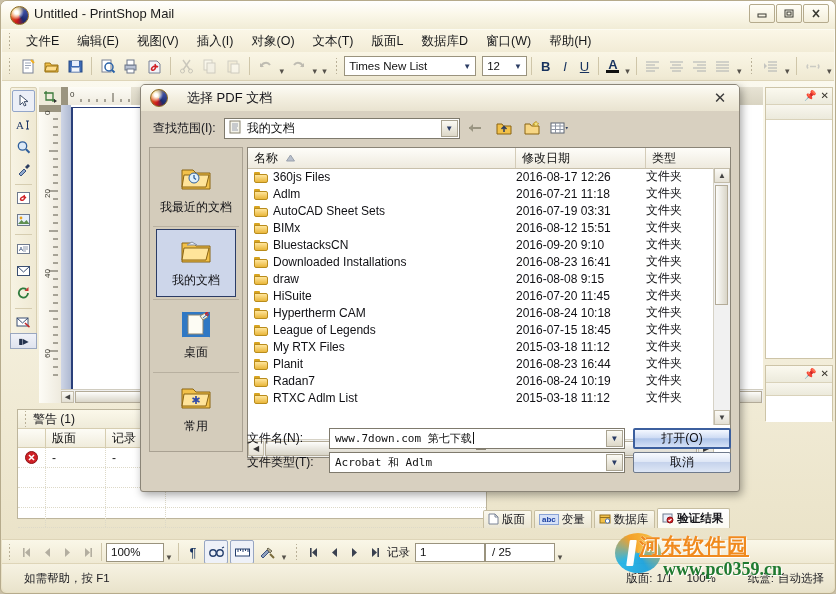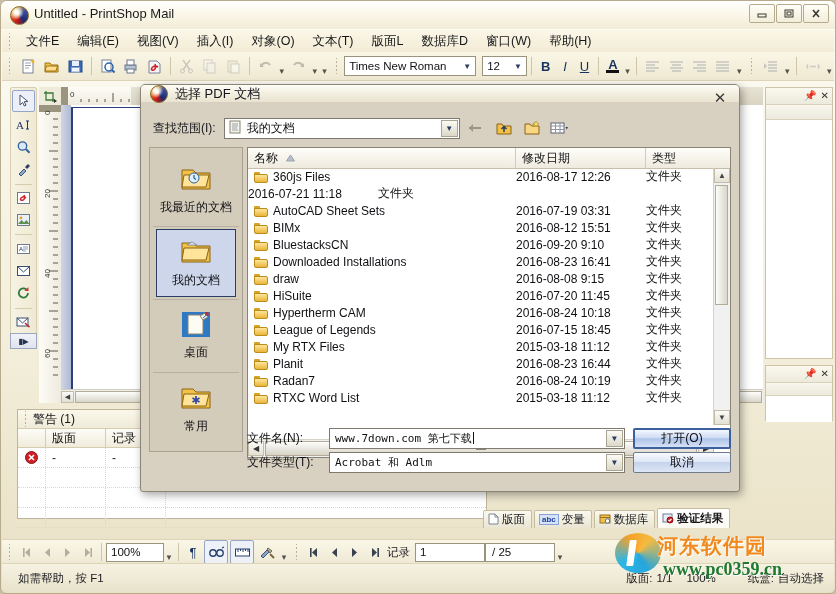--- a/index.html
+++ b/index.html
@@ -174,35 +174,35 @@
     border-top:1px solid #ded5b8;border-radius:0 0 6px 6px;
     display:flex;align-items:center;font-size:11.5px;color:#1b1b20;
   }
 
   
   #watermark{position:absolute;right:4px;bottom:4px;width:216px;height:58px;pointer-events:none;}
   #wm-logo{position:absolute;left:0;top:2px;width:46px;height:40px;border-radius:50%;
     background:conic-gradient(from 150deg,#15a0dd 0deg,#1bb2e8 90deg,#f59b1c 180deg,#f7b731 250deg,#15a0dd 360deg);
     opacity:.92;}
   #wm-logo:after{content:"";position:absolute;left:13px;top:7px;width:7px;height:26px;background:#fff;transform:skewX(-8deg);border-radius:1px;}
-  #wm-cn{position:absolute;left:42px;top:1px;font-size:21px;font-weight:bold;color:#f08a1e;letter-spacing:1px;
-    text-shadow:0 0 1px #fff,1px 1px 0 #fff;font-family:"DejaVu Sans",sans-serif;white-space:nowrap;}
+  #wm-cn{position:absolute;left:24px;top:1px;font-size:21px;font-weight:bold;color:#f08a1e;letter-spacing:1px;
+    text-shadow:0 0 1px #fff,1px 1px 0 #fff;font-family:"DejaVu Sans",sans-serif;white-space:nowrap;text-decoration:underline;}
   #wm-url{position:absolute;left:48px;top:28px;font-size:18px;font-weight:bold;color:#1f7a30;
     font-family:"Liberation Serif",serif;text-shadow:1px 1px 0 #fff;white-space:nowrap;}
 
   
   #file-dialog{
     position:absolute;left:139px;top:83px;width:600px;height:408px;
     background:#d8d0c0;border:1px solid #8b8578;border-radius:5px 5px 3px 3px;
     box-shadow:2px 3px 9px rgba(0,0,0,.35);box-sizing:border-box;
   }
   #fd-title{
-    height:17px;border-radius:4px 4px 0 0;
+    height:26px;border-radius:4px 4px 0 0;
     background:linear-gradient(180deg,#fdfcf6 0%,#f3efe0 50%,#e9e3d0 100%);
-    display:flex;align-items:center;position:relative;
+    display:flex;align-items:center;position:relative;gap:12px;
   }
   #fd-icon{
     margin-left:9px;width:16px;height:16px;border-radius:50%;
     background:
       radial-gradient(circle at 32% 32%, #fff 0%, #fff 10%, rgba(255,255,255,0) 45%),
       conic-gradient(from 200deg,#c4161c 0deg,#e8641c 70deg,#f2c230 120deg,#3b4ea0 210deg,#1b2a6b 300deg,#c4161c 360deg);
     border:1px solid #8b6a25;
   }
   #fd-title-text{margin-left:7px;font-size:13px;color:#14141a;}
   #fd-close{position:absolute;right:10px;top:4px;width:18px;height:18px;display:flex;align-items:center;justify-content:center;color:#3a3a3a;font-size:15px;}
@@ -390,21 +390,21 @@
     <div class="tb-btn">
       <svg width="17" height="17" opacity=".45">
           <path d="M13 9a5 5 0 0 0-9-2" stroke="#7d7d7d" stroke-width="2" fill="none"></path>
           <path d="M14 5v4h-4" fill="#7d7d7d"></path>
         </svg>
     </div>
     <div class="tb-overflow">▾</div>
     <div class="tb-overflow">▾</div>
     <div class="grip"></div>
     <div class="fontbox">
-      <span>Times New Roman</span>
+      <span>Times New List</span>
       <span class="combo-arrow">▼</span>
     </div>
     <div class="sizebox">
       <span>12</span>
       <span class="combo-arrow">▼</span>
     </div>
     <div class="tb-sep"></div>
     <div class="fmt-btn">
         <b>B</b>
       </div>
@@ -735,21 +735,21 @@
     <div class="recbox">
       <span>1</span>
     </div>
     <div class="recbox2">
       <span>/ 25</span>
     </div>
     <div class="tb-overflow">▾</div>
   </div>
 
   <div id="status-bar">
-    <span style="margin-left:16px">如需帮助，按 F1</span>
+    <span style="margin-left:22px">如需帮助，按 F1</span>
     <span style="margin-left:auto">版面:</span>
     <span style="margin-left:4px">1/1</span>
     <span style="margin-left:14px">100%</span>
     <span style="margin-left:32px">纸盒:</span>
     <span style="margin-left:4px;margin-right:10px">自动选择</span>
   </div>
 
   <div id="watermark">
     <div id="wm-logo"></div>
     <div id="wm-cn">河东软件园</div>
@@ -869,20 +869,24 @@
       <div id="fd-rows">
         <div class="frow">
           <div class="fname">
               <span class="folder-ico"></span>
               <span>360js Files</span>
             </div>
           <div class="fdate">2016-08-17 12:26</div>
           <div class="ftype">文件夹</div>
         </div>
         <div class="frow">
+          <div class="fname">
+              <span class="folder-ico"></span>
+              <span>Adlm</span>
+            </div>
           <div class="fdate">2016-07-21 11:18</div>
           <div class="ftype">文件夹</div>
         </div>
         <div class="frow">
           <div class="fname">
               <span class="folder-ico"></span>
               <span>AutoCAD Sheet Sets</span>
             </div>
           <div class="fdate">2016-07-19 03:31</div>
           <div class="ftype">文件夹</div>
@@ -963,21 +967,21 @@
           <div class="fname">
               <span class="folder-ico"></span>
               <span>Radan7</span>
             </div>
           <div class="fdate">2016-08-24 10:19</div>
           <div class="ftype">文件夹</div>
         </div>
         <div class="frow">
           <div class="fname">
               <span class="folder-ico"></span>
-              <span>RTXC Word List</span>
+              <span>RTXC Adlm List</span>
             </div>
           <div class="fdate">2015-03-18 11:12</div>
           <div class="ftype">文件夹</div>
         </div>
       </div>
 
       <div id="fd-vscroll">
         <div class="vs-btn">▲</div>
         <div id="vs-thumb"></div>
         <div class="vs-btn" style="position:absolute;bottom:0;left:0;right:0">▼</div>

